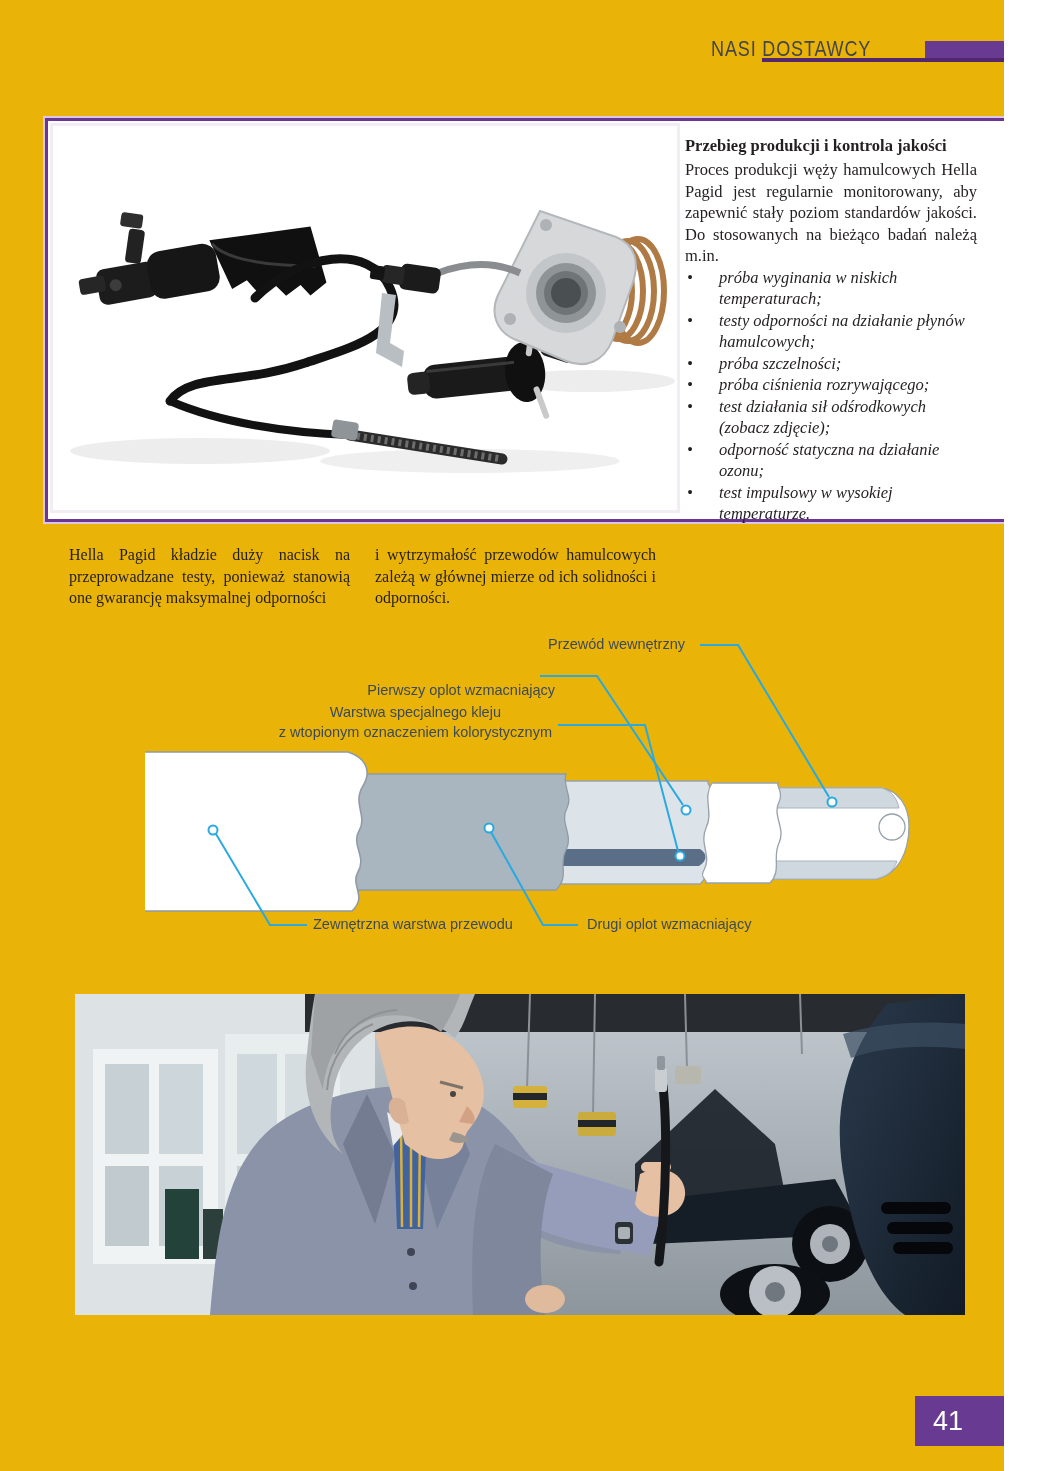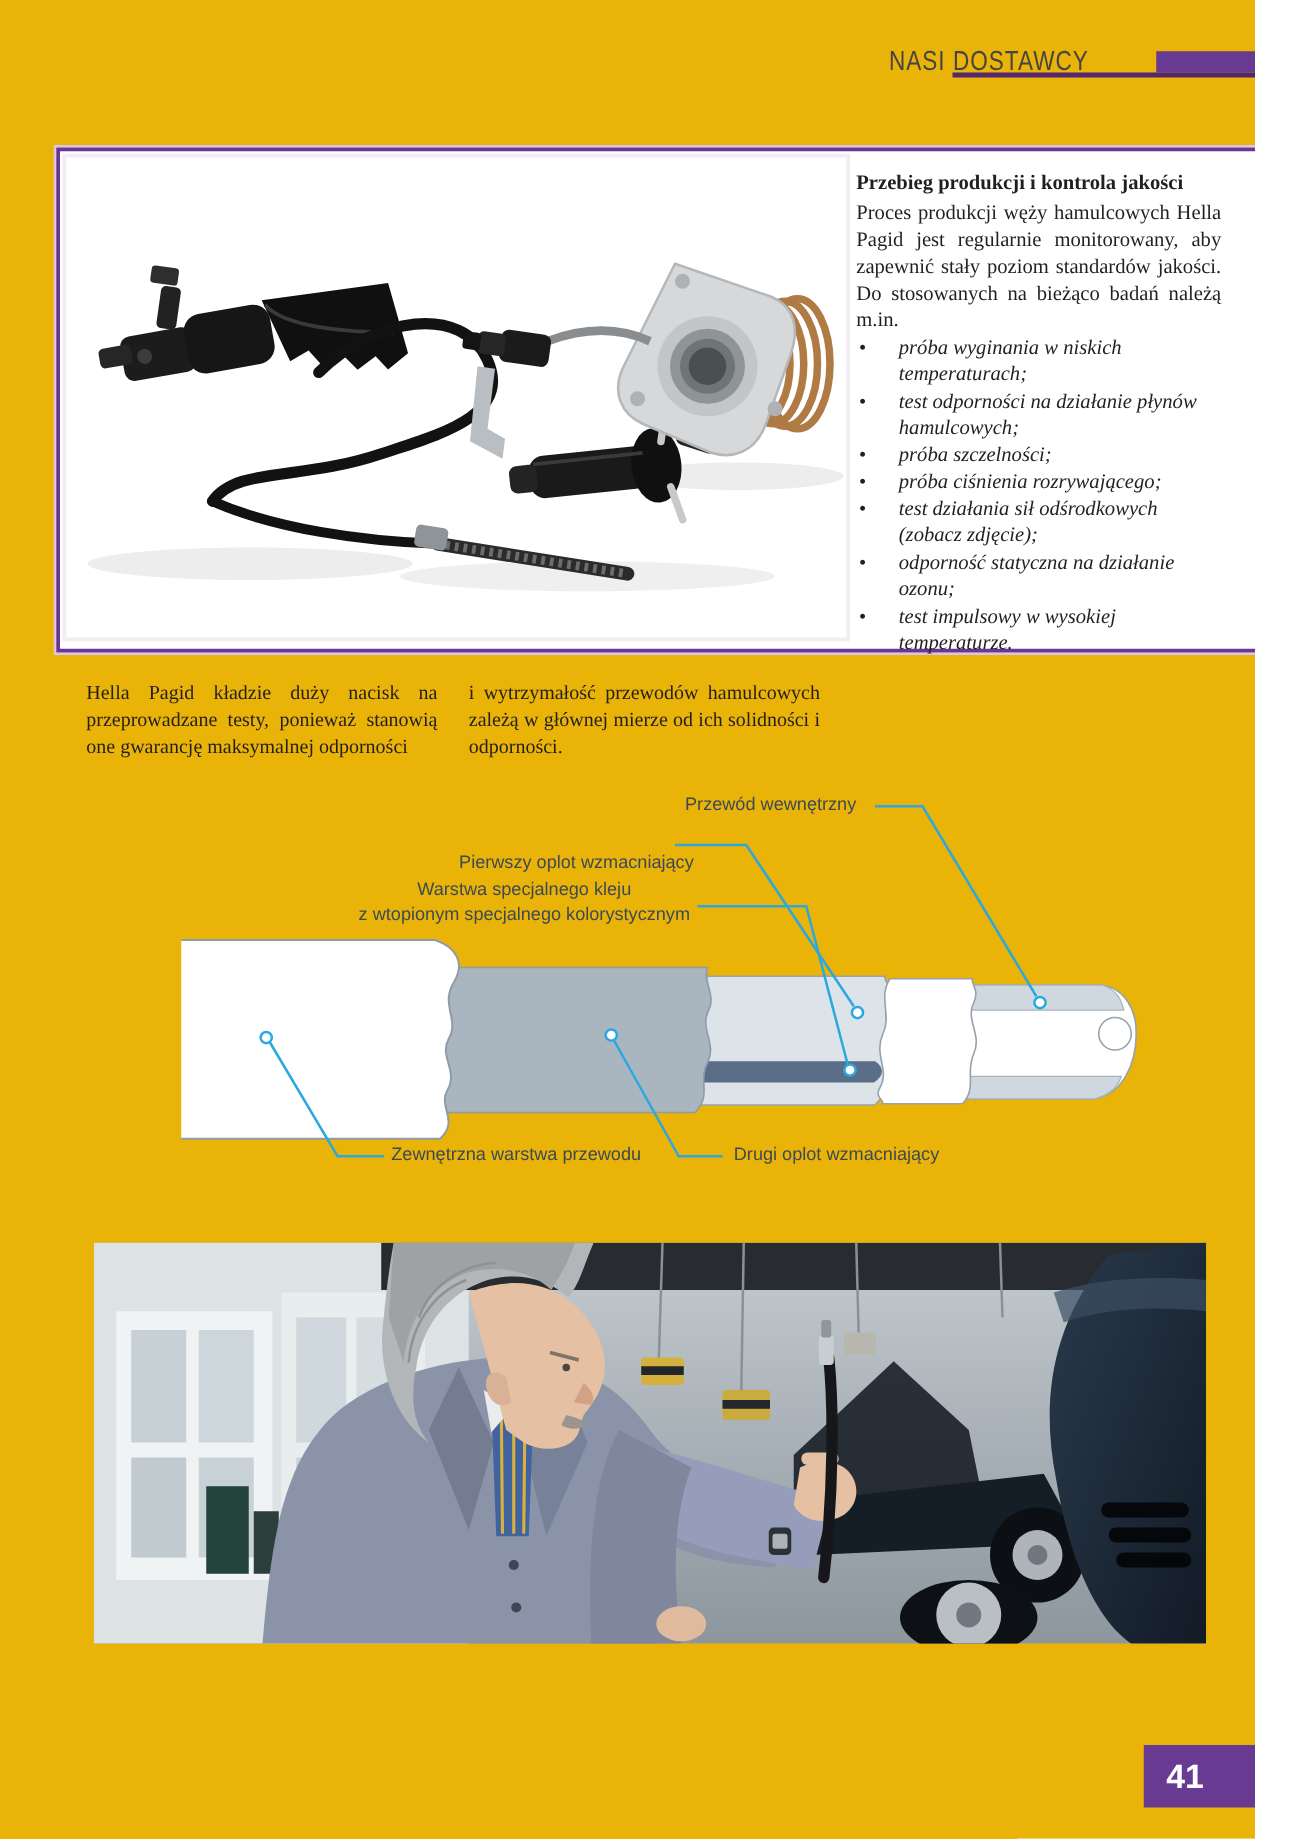--- a/index.html
+++ b/index.html
@@ -38,21 +38,21 @@
   .lab-first{right:485px;top:38px;margin-top:14px;}
   .lab-glue{right:488px;top:72px;line-height:20px;}
   .lab-outer{left:313px;top:286px;}
   .lab-second{left:587px;top:286px;}
 
   
   .photo{position:absolute;left:75px;top:994px;width:890px;height:321px;overflow:hidden;}
 
   
   .pagenum{position:absolute;left:915px;right:0;top:1396px;height:50px;background:#683a91;
-           color:#ffffff;font-family:"Liberation Sans",sans-serif;font-weight:700;font-size:27px;
+           color:#ffffff;font-family:"Liberation Sans",sans-serif;font-weight:400;font-size:27px;
            display:flex;align-items:center;padding-left:18px;box-sizing:border-box;}
 </style>
 </head>
 <body>
 
 <div class="page">
 
   <div class="hdr-title">NASI DOSTAWCY</div>
   <div class="hdr-block"></div>
   <div class="hdr-line"></div>
@@ -125,21 +125,21 @@
           <rect x="-18" y="4" width="22" height="18" rx="4" fill="#262626"></rect>
           <rect x="-30" y="6" width="14" height="14" rx="3" fill="#141414"></rect>
         </g>
       </svg>
     </div>
     <div class="box-text">
       <h3>Przebieg produkcji i kontrola jakości</h3>
       <div>Proces produkcji węży hamulcowych Hella Pagid jest regularnie monitorowany, aby zapewnić stały poziom standardów jakości.  Do stosowanych na bieżąco badań należą m.in.</div>
       <ul class="box-bullets">
         <li>próba wyginania w niskich temperaturach;</li>
-        <li>test odporności na działanie płynów hamulcowych;</li>
+        <li>testy odporności na działanie płynów hamulcowych;</li>
         <li>próba szczelności;</li>
         <li>próba ciśnienia rozrywającego;</li>
         <li>test działania sił odśrodkowych (zobacz zdjęcie);</li>
         <li>odporność statyczna na działanie ozonu;</li>
         <li>test impulsowy w wysokiej temperaturze.</li>
       </ul>
     </div>
   </div>
 
   <div class="cols">
@@ -182,21 +182,21 @@
         <circle cx="686" cy="180" r="4.5"></circle>
         <circle cx="680" cy="226" r="4.5"></circle>
         <circle cx="213" cy="200" r="4.5"></circle>
         <circle cx="489" cy="198" r="4.5"></circle>
       </g>
     </svg>
     <div class="dlabel right lab-inner">Przewód wewnętrzny</div>
     <div class="dlabel right lab-first">Pierwszy oplot wzmacniający</div>
     <div class="dlabel right lab-glue">
       <div>Warstwa specjalnego kleju</div>
-      <div>z wtopionym specjalnego kolorystycznym</div>
+      <div>z wtopionym oznaczeniem kolorystycznym</div>
     </div>
     <div class="dlabel lab-outer">Zewnętrzna warstwa przewodu</div>
     <div class="dlabel lab-second">Drugi oplot wzmacniający</div>
   </div>
 
   <div class="photo">
     <svg width="890" height="321" viewBox="0 0 890 321">
       <defs>
         <linearGradient id="bgGrad" x1="0" y1="0" x2="0" y2="1">
           <stop offset="0" stop-color="#c3cbd1"></stop>

